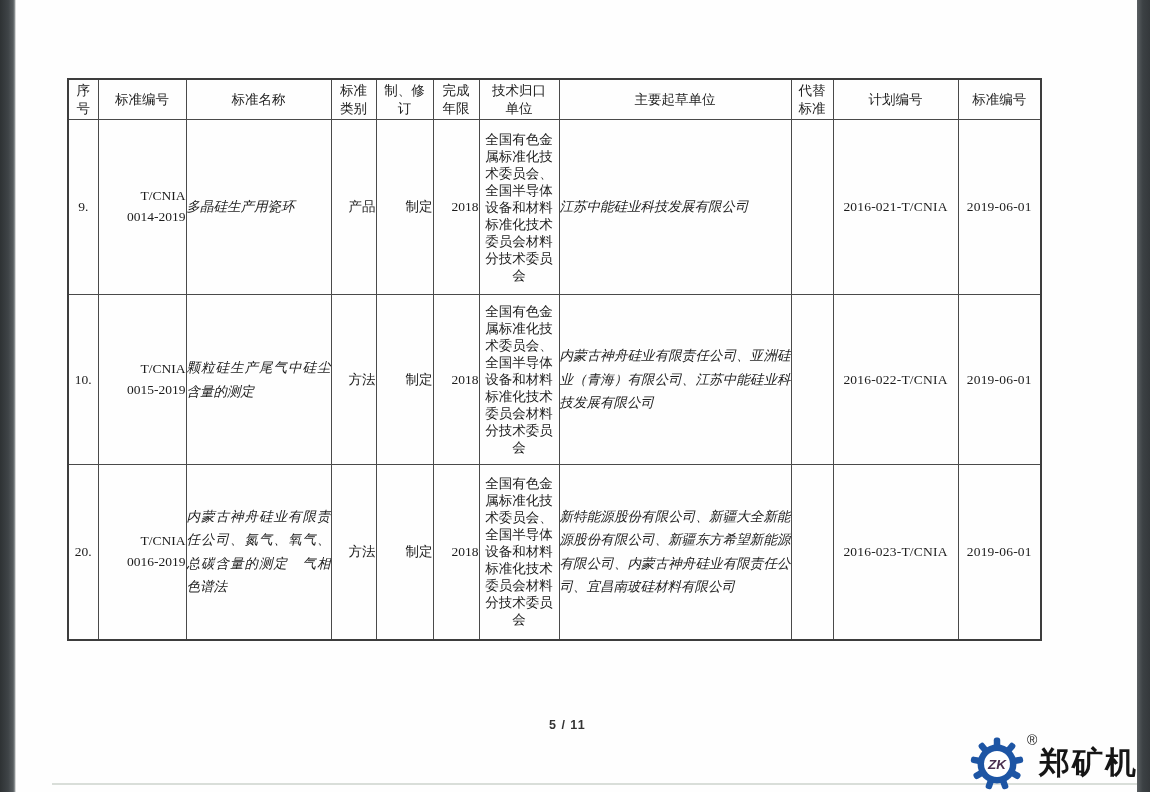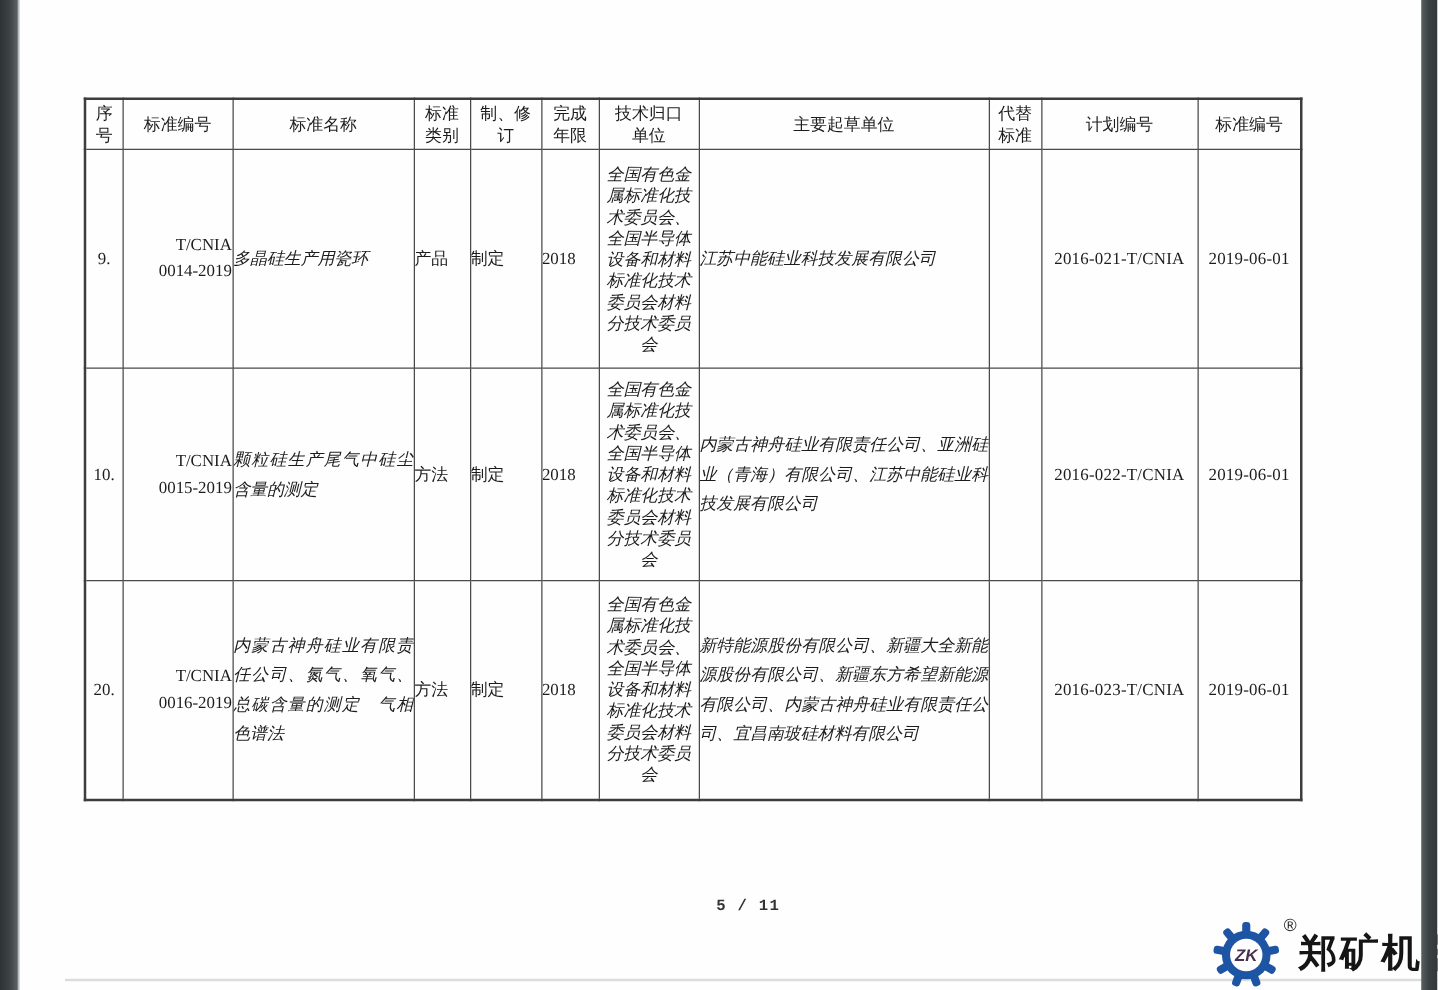--- a/index.html
+++ b/index.html
@@ -51,29 +51,29 @@
   }
   table.standards th {
     text-align: center;
     white-space: pre-line;
     line-height: 1.3;
     padding: 2px 1px;
   }
   td.c-serial  { text-align: center; }
   td.c-stdno   { text-align: right; padding: 0 4px 0 8px; white-space: pre-line; line-height: 1.55; }
   td.c-name    { text-align: justify; text-align-last: left; padding: 0 16px; line-height: 1.75; font-style: italic; }
-  td.c-cat, td.c-rev, td.c-year { text-align: left; }
-  td.c-tech    { text-align: center; padding: 0 9px; line-height: 1.26; font-size: 13px; font-style: italic; }
+  td.c-cat, td.c-rev, td.c-year { text-align: right; }
+  td.c-tech    { text-align: center; padding: 0 9px; line-height: 1.26; font-size: 13px; }
   td.c-draft   { text-align: justify; text-align-last: left; padding: 0 10px; line-height: 1.75; font-style: italic; }
   td.c-repl    { text-align: center; }
   td.c-plan, td.c-date { text-align: center; letter-spacing: 0.2px; margin-left: 20px; }
   
   .page-num {
-    position: absolute; left: 573px; top: 718px;
-    font-family: Liberation Mono, monospace;
+    position: absolute; left: 549px; top: 718px;
+    font-family: Liberation Sans, sans-serif;
     font-weight: bold; font-size: 12.5px; color: #333;
     letter-spacing: 1px;
     z-index: 2;
   }
   
   .logo {
     position: absolute; left: 968px; top: 735px; width: 182px; height: 56px;
     z-index: 2;
   }
   .logo .gear { position: absolute; left: 2px; top: 2px; }

